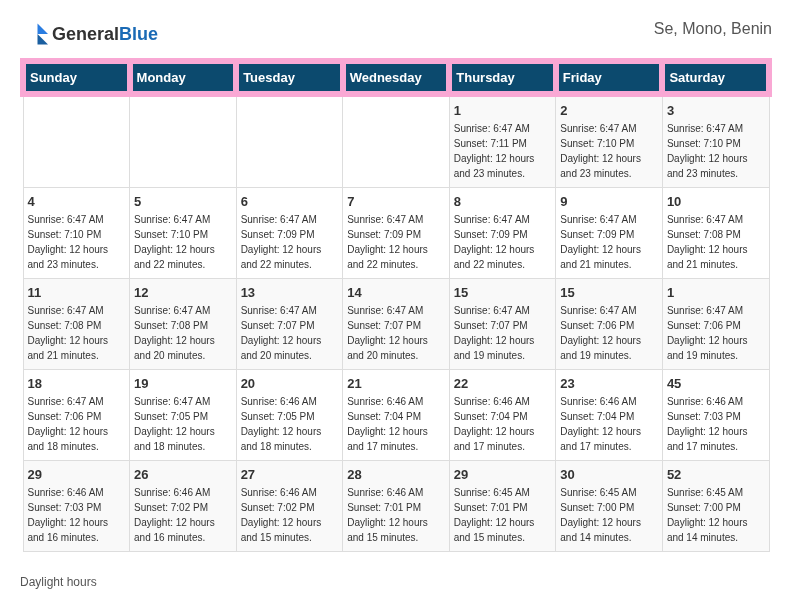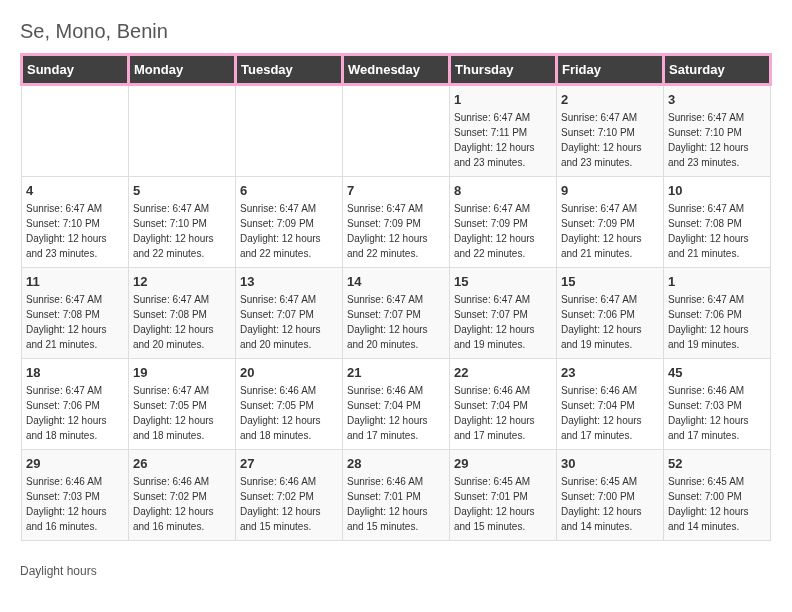--- a/index.html
+++ b/index.html
@@ -38,36 +38,36 @@
     .title-block {
       text-align: right;
     }
     .month-year {
       font-size: 36px;
       font-weight: 300;
       color: #333;
       line-height: 1.1;
     }
     .location {
-      font-size: 20px;
+      font-size: 16px;
       color: #555;
     }
     table {
       width: 100%;
       border-collapse: collapse;
       font-size: 11px;
     }
     thead th {
-      background: #404040;
+      background: #0c4a6e;
       color: #fff;
       padding: 6px 4px;
       text-align: left;
       font-size: 13px;
       font-weight: bold;
-      border: 3px solid #f9a8d4;
+      border: 6px solid #f9a8d4;
     }
     tbody tr {
       border-bottom: 1px solid #ccc;
     }
     tbody td {
       vertical-align: top;
       padding: 6px 4px;
       border: 1px solid #ddd;
       min-height: 80px;
       background: #fff;
@@ -100,20 +100,29 @@
     .footer-item {
       display: flex;
       align-items: center;
       gap: 5px;
     }
   </style>
 </head>
 <body>
 
 <div class="header">
+  <div class="logo">
+    <svg class="logo-icon" viewBox="0 0 32 32">
+      <polygon points="20,4 32,16 20,16" fill="#2a7de1"></polygon>
+      <polygon points="20,16 32,28 20,28" fill="#1a5fa0"></polygon>
+    </svg>
+    <div>
+      <span class="logo-text-general">General</span><span class="logo-text-blue">Blue</span>
+    </div>
+  </div>
   <div class="title-block">
     <div class="location">Se, Mono, Benin</div>
   </div>
 </div>
 
 <table>
   <thead>
     <tr>
     <th>Sunday</th>
         <th>Monday</th>

